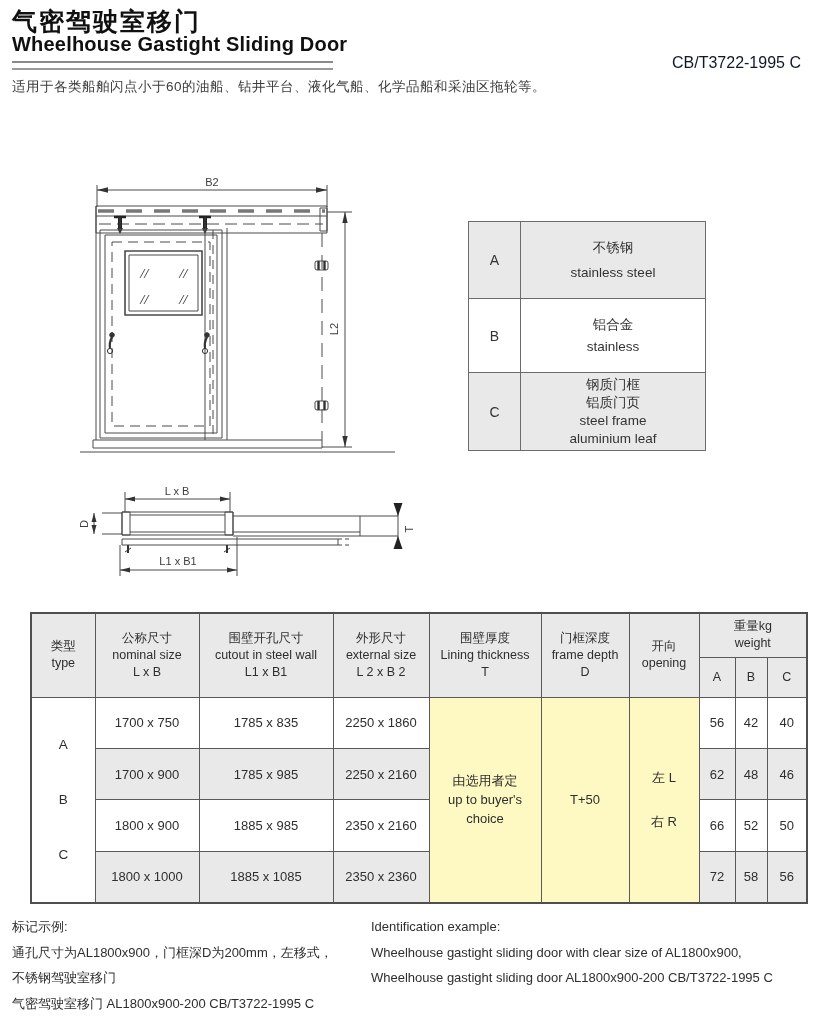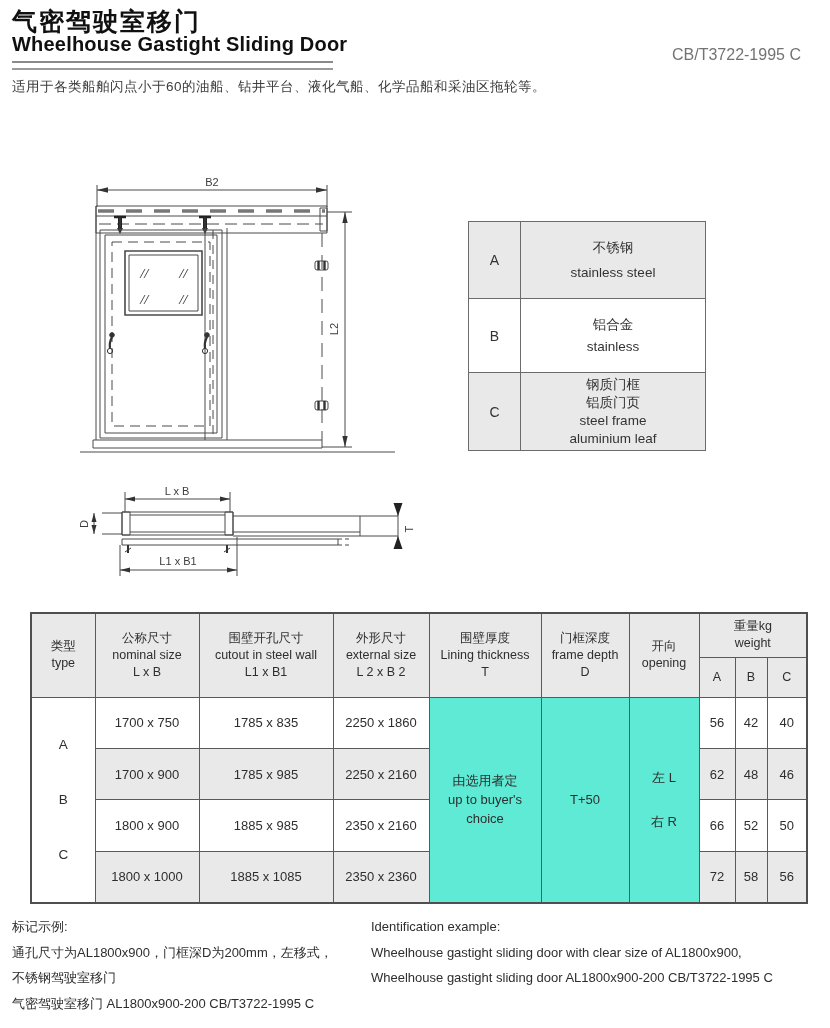--- a/index.html
+++ b/index.html
@@ -5,21 +5,21 @@
   html,body{margin:0;padding:0;background:#ffffff;}
   .page{position:relative;width:830px;height:1028px;background:#fff;
         font-family:"Liberation Sans","DejaVu Sans",sans-serif;color:#2e2e2e;overflow:hidden;}
   .abs{position:absolute;}
 
   
   .title-cn{left:12px;top:5px;font-size:25px;font-weight:bold;color:#101010;letter-spacing:2px;}
   .title-en{left:12px;top:33px;font-size:20px;font-weight:bold;color:#101010;letter-spacing:0.2px;}
   .title-rule{left:12px;top:61px;width:321px;height:5px;
               border-top:2px solid #8a8a8a;border-bottom:2px solid #9a9a9a;}
-  .std-code{left:672px;top:46px;font-size:16px;color:#737373;}
+  .std-code{left:672px;top:54px;font-size:16px;color:#0f172a;}
   .desc-cn{left:12px;top:78px;font-size:13.5px;color:#3c3c3c;letter-spacing:0.5px;}
   .desc-en{left:12px;top:100px;font-size:13.5px;color:#767676;}
 
   
   svg line,svg rect,svg path,svg polyline{vector-effect:non-scaling-stroke;}
   .dim-label{font-family:"Liberation Sans",sans-serif;font-size:11px;fill:#3c3c3c;}
 
   
   .mat{border-collapse:collapse;table-layout:fixed;width:237px;}
   .mat td{border:1px solid #6b6b6b;text-align:center;vertical-align:middle;
@@ -30,21 +30,21 @@
   .mat .lh-b div{line-height:22px;}
   .mat .lh-c div{line-height:18px;}
 
   
   .spec{border-collapse:collapse;table-layout:fixed;width:776px;border:2px solid #4f4f4f;}
   .spec th,.spec td{border:1px solid #5a5a5a;text-align:center;vertical-align:middle;
                     padding:0;font-weight:normal;}
   .spec thead th{background:#e9e9e9;font-size:12.5px;line-height:17px;color:#2e2e2e;}
   .spec tbody td{font-size:13px;color:#2e2e2e;background:#fff;}
   .spec tbody tr.zebra td{background:#e9e9e9;}
-  .spec tbody td.merged{background:#5eead4;}
+  .spec tbody td.merged{background:#fef9c3;}
   .type-cell{display:flex;flex-direction:column;justify-content:space-evenly;
              align-items:center;height:204px;font-size:13.5px;}
   .opening-cell{display:flex;flex-direction:column;gap:26px;align-items:center;font-size:13px;justify-content:flex-end;}
   .lining-cell div{line-height:19px;}
 
   
   .foot{font-size:13px;line-height:25.7px;color:#2e2e2e;}
   .foot-left{left:12px;top:914px;width:356px;}
   .foot-right{left:371px;top:914px;width:455px;}
 </style>

